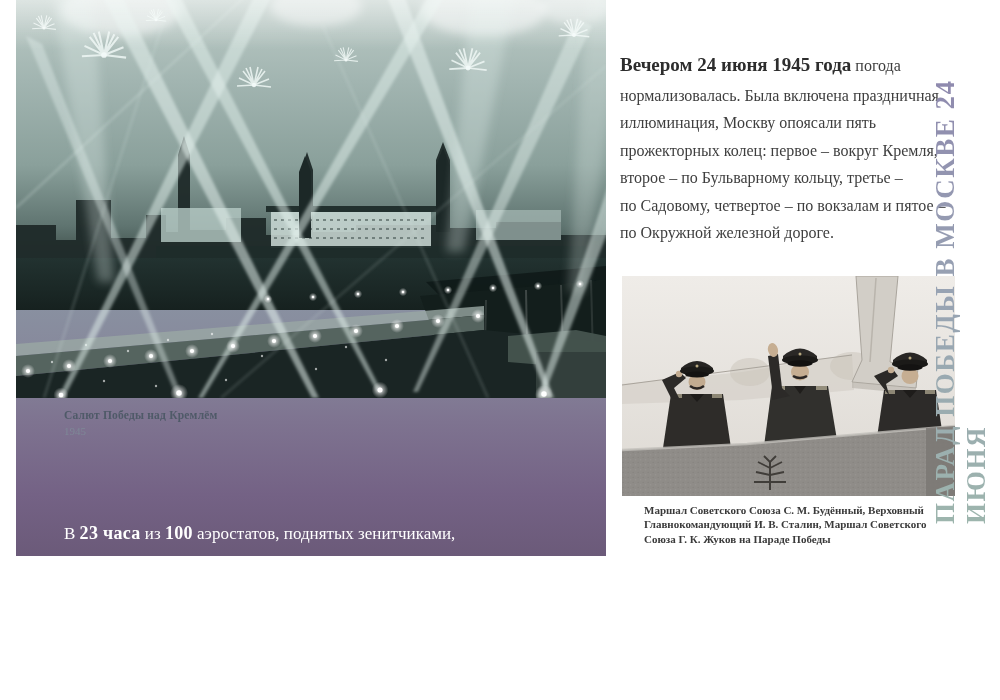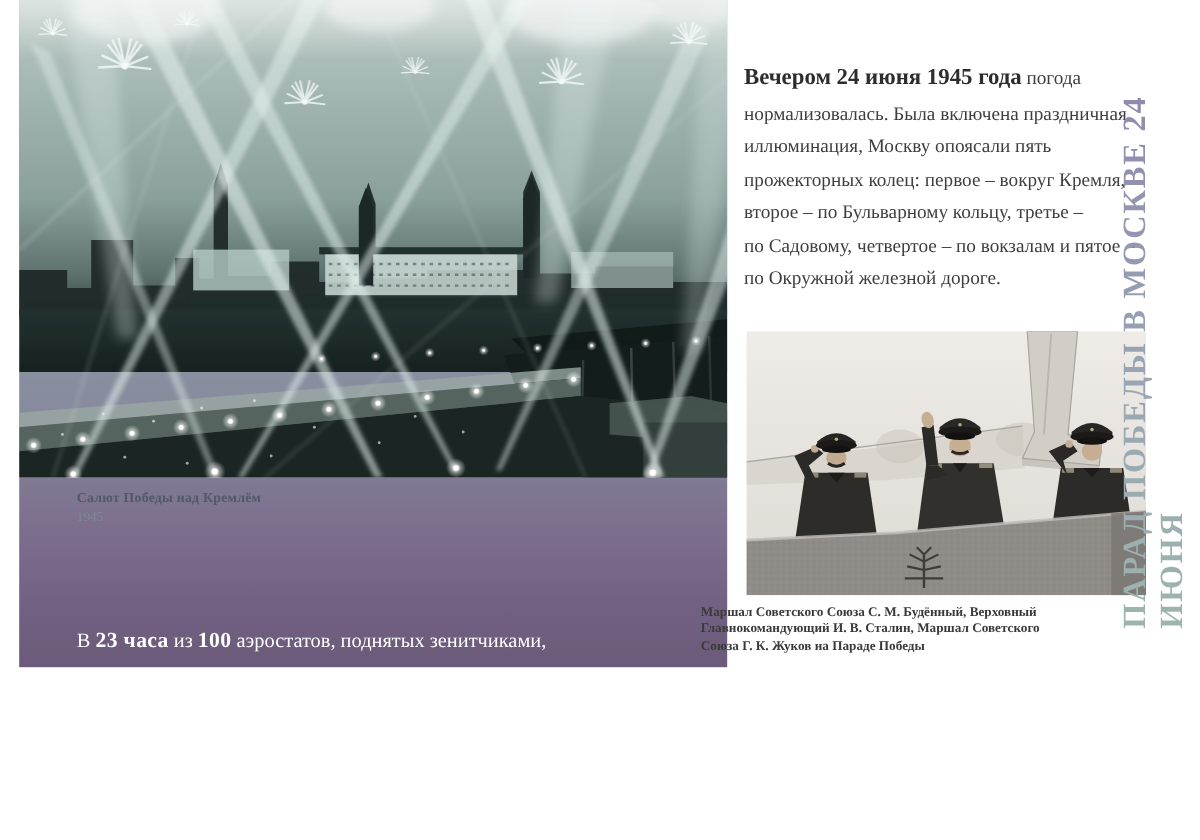--- a/index.html
+++ b/index.html
@@ -15,21 +15,21 @@
   .left-caption .cap-year{font-size:11px;color:#7e8897;}
   .stats{position:absolute;left:48px;top:500px;width:525px;color:#ffffff;
          font-size:17px;line-height:1.78;white-space:pre-line;}
   .stats .num{font-weight:bold;font-size:18px;letter-spacing:.3px;}
 
   
   .intro{position:absolute;left:620px;top:33px;width:348px;color:#3e3e3e;
          font-size:16px;line-height:1.72;white-space:pre-line;}
   .intro .lead{font-weight:bold;font-size:19px;color:#2d2d2d;}
   .marshals-photo{position:absolute;left:622px;top:276px;width:333px;height:220px;display:block;}
-  .right-caption{position:absolute;left:584px;top:503px;width:345px;line-height:1.3;}
+  .right-caption{position:absolute;left:644px;top:503px;width:345px;line-height:1.3;}
   .right-caption .cap-title{font-weight:bold;font-size:11px;color:#3a3a3a;white-space:pre-line;}
   .right-caption .cap-date{font-size:11px;color:#4a4a4a;margin-top:1px;}
 
   .vertical-title{position:absolute;top:42px;right:8px;height:482px;
     writing-mode:vertical-rl;transform:rotate(180deg);
     font-weight:bold;font-size:27px;letter-spacing:1.5px;
     color:#96a0b0;
     background:linear-gradient(to bottom,#9db5ad 0%,#98a3b3 48%,#8d85ad 100%);
     -webkit-background-clip:text;background-clip:text;
     -webkit-text-fill-color:transparent;}

